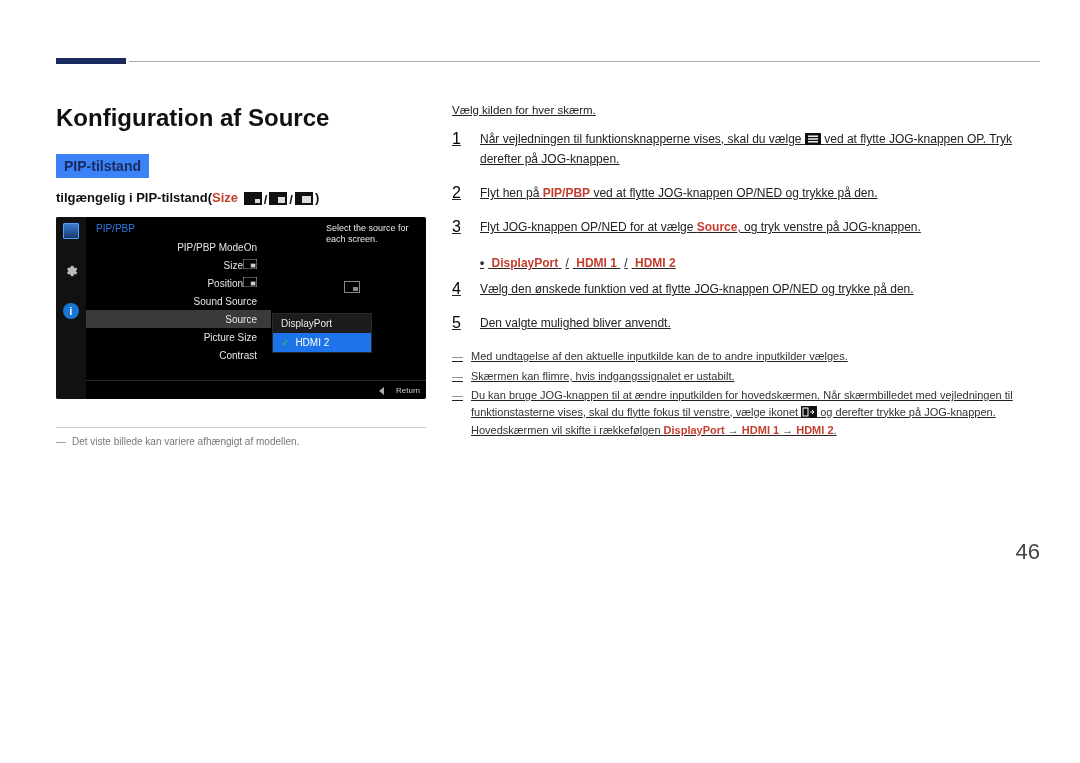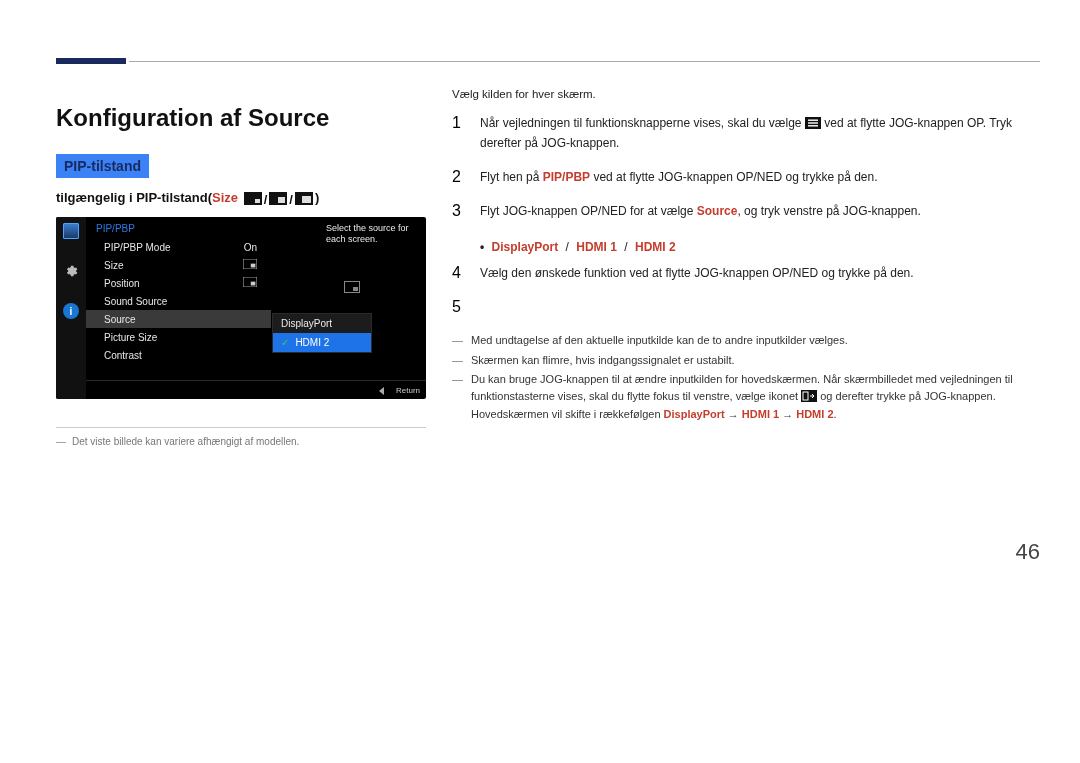--- a/index.html
+++ b/index.html
@@ -25,39 +25,39 @@
   .osd { position:relative; width:370px; height:182px; background:#000; border-radius:2px; overflow:hidden; font-size:10px; color:#ddd; }
   .osd .lefticons { position:absolute; left:0; top:0; width:30px; height:100%; background:#111; display:flex; flex-direction:column; align-items:center; padding-top:6px; gap:24px; }
   .osd .lefticons span { width:16px; height:16px; display:flex; align-items:center; justify-content:center; }
   .monitor-ico { width:14px; height:10px; border:1px solid #4aa3ff; background:linear-gradient(#3a7dcf,#1a3a6a); border-radius:1px; }
   .gear-ico svg { width:14px; height:14px; }
   .info-ico { width:14px; height:14px; border-radius:50%; background:#1976d2; color:#fff; font-weight:700; font-size:10px; display:flex; align-items:center; justify-content:center; }
 
   .osd .menu { position:absolute; left:30px; top:0; width:185px; height:100%; background:#000; }
   .osd .menu-title { color:#2e78e4; font-size:10px; padding:6px 10px 4px; }
   .osd .menu ul { list-style:none; }
-  .osd .menu li { display:flex; justify-content:space-between; align-items:center; padding:3px 14px 3px 18px; font-size:10px; color:#e6e6e6; height:18px; }
+  .osd .menu li { display:flex; justify-content:flex-end; align-items:center; padding:3px 14px 3px 0; font-size:10px; color:#e6e6e6; height:18px; }
   .osd .menu li.selected { background:#3a3a3a; }
 
   .osd .submenu { position:absolute; left:216px; top:96px; width:100px; background:#1c1c1c; border:1px solid #2a2a2a; }
   .osd .submenu div { font-size:10px; color:#eaeaea; padding:4px 8px; display:flex; align-items:center; gap:6px; }
   .osd .submenu .hl { background:#1e73e8; color:#fff; }
   .osd .tick::before { content:"✓"; color:#2bd44a; font-size:10px; }
 
   .osd .helptext { position:absolute; right:6px; top:6px; width:94px; font-size:9px; color:#eaeaea; line-height:1.2; }
   .osd .pip-thumb { position:absolute; right:66px; top:64px; width:16px; height:12px; border:1px solid #888; }
   .osd .pip-thumb::after { content:""; position:absolute; right:1px; bottom:1px; width:5px; height:4px; background:#888; }
   .osd .return { position:absolute; right:6px; bottom:4px; font-size:8px; color:#ccc; display:flex; align-items:center; gap:12px; }
   .osd .return .tri { width:0; height:0; border-top:4px solid transparent; border-bottom:4px solid transparent; border-right:5px solid #aaa; }
   .osd .rule { position:absolute; left:30px; right:0; bottom:18px; height:1px; background:#2a2a2a; }
 
   .pip-val svg { width:14px; height:10px; }
 
   
-  .right-col { position:absolute; left:452px; top:88px; width:588px; font-size:12px; color:#222; }
+  .right-col { position:absolute; left:452px; top:104px; width:588px; font-size:12px; color:#222;text-decoration:underline; }
   .lead { font-size:11.5px; margin-bottom:6px; }
   .steps { list-style:none; }
   .steps li { display:flex; gap:14px; padding:8px 0; }
   .steps .num { font-size:16px; font-weight:400; width:14px; flex:none; color:#000; }
   .steps .body { flex:1; line-height:1.5; }
   .inline-ico { display:inline-block; vertical-align:-2px; }
   .accent { color:#c53d2d; font-weight:600; }
   .opts { margin:12px 0 2px 28px; font-size:12px; }
   .opts .dot { font-weight:bold; margin-right:4px; }
   .opts .sep { color:#222; margin:0 4px; }
@@ -223,20 +223,21 @@
       <span class="accent">HDMI 2</span>
     </div>
 
     <ol class="steps">
       <li>
         <span class="num">4</span>
         <span class="body">Vælg den ønskede funktion ved at flytte JOG-knappen OP/NED og trykke på den.</span>
       </li>
       <li>
         <span class="num">5</span>
+        <span class="body">Den valgte mulighed bliver anvendt.</span>
       </li>
     </ol>
 
     <div class="notes">
       <div class="noteline">
         <span class="dash">―</span>
         <span>Med undtagelse af den aktuelle inputkilde kan de to andre inputkilder vælges.</span>
       </div>
       <div class="noteline">
         <span class="dash">―</span>

